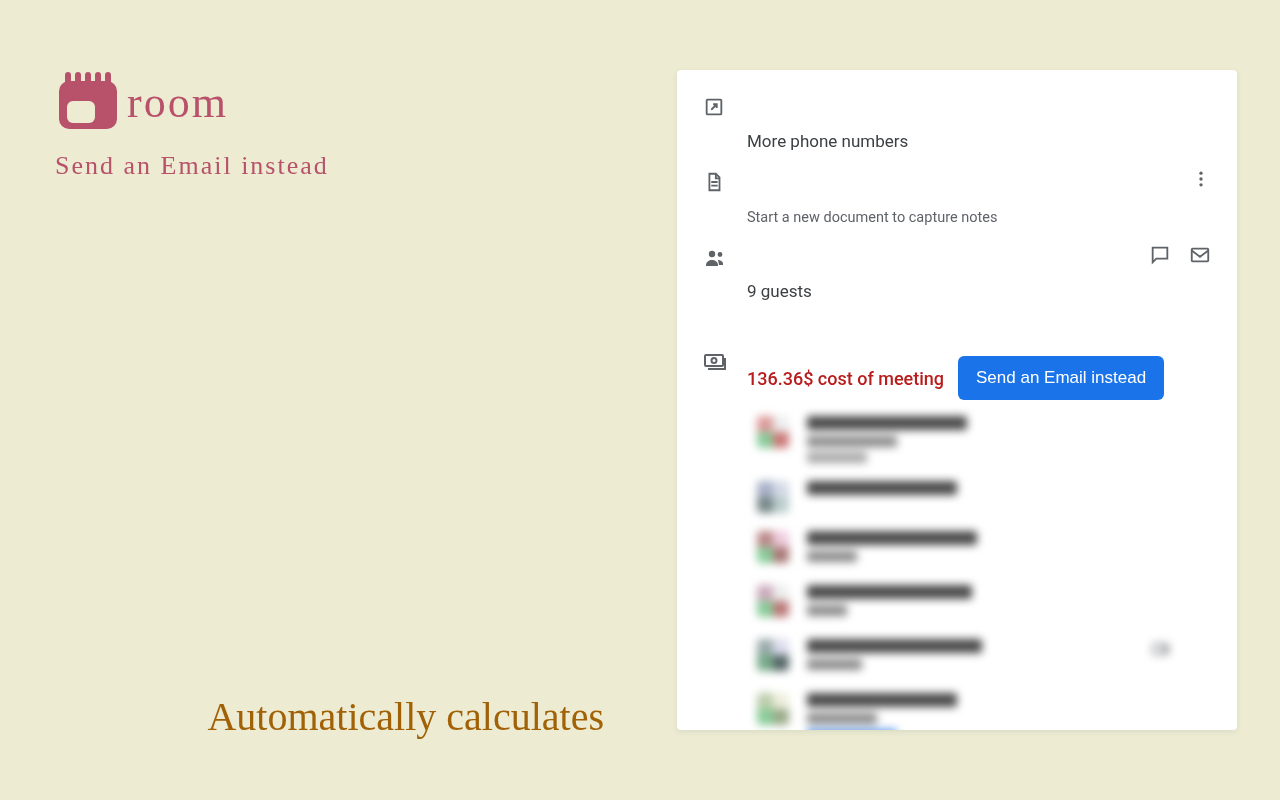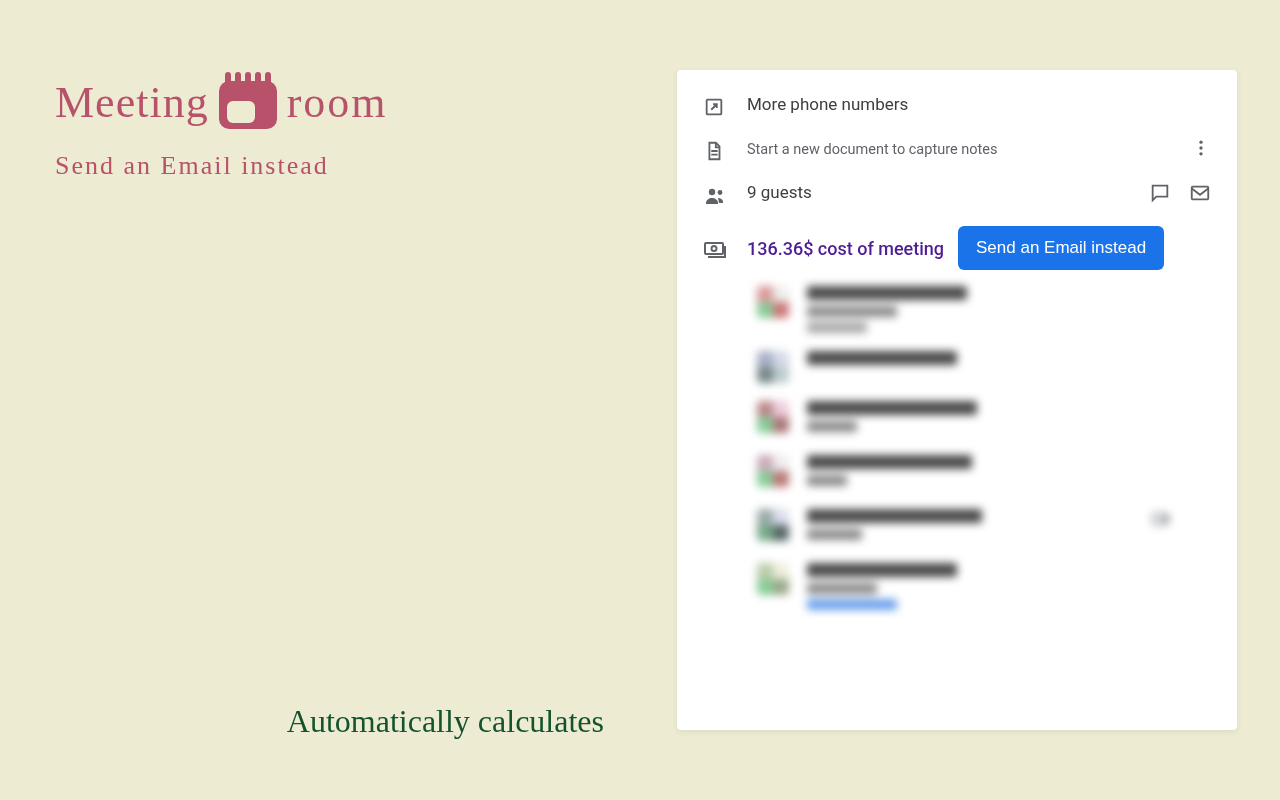--- a/index.html
+++ b/index.html
@@ -63,23 +63,23 @@
     font-size: 26px;
     letter-spacing: 2px;
     color: #b8526b;
     font-family: Georgia, 'Times New Roman', serif;
   }
 
   .headline {
     position: absolute;
     left: 44px;
     bottom: 60px;
-    color: #14532d;
+    color: #a16207;
     font-family: Georgia, 'Times New Roman', serif;
-    font-size: 32px;
+    font-size: 40px;
     line-height: 1.15;
     text-align: right;
     width: 560px;
   }
 
   
   .card {
     position: absolute;
     right: 43px;
     top: 70px;
@@ -98,31 +98,31 @@
     align-items: flex-start;
     padding: 10px 26px 8px 26px;
     gap: 20px;
     position: relative;
   }
   .row .icon-slot {
     width: 24px; height: 24px; flex: 0 0 24px;
     margin-top: 2px;
     color: #5f6368;
   }
-  .row .body { flex: 1; }
+  .row .body { flex: 1; margin-top: 37px; }
   .row .primary { font-size: 17px; color:#3c4043; }
   .row .secondary { font-size: 14.5px; color:#5f6368; margin-top:3px; }
   .row.link .primary { color:#1a73e8; font-weight:500; }
 
   .row .trailing {
     display:flex; gap:18px; align-items:center;
     color:#5f6368;
   }
 
-  .cost-row .primary { color:#4c1d95; font-size:18px; font-weight:500;text-align:right; }
+  .cost-row .primary { color:#b91c1c; font-size:18px; font-weight:500;text-align:right; }
   .cta-btn {
     background:#1a73e8; color:#fff; border:none;
     font-size:17px; font-weight:500;
     padding:12px 18px; border-radius:6px;
     cursor:pointer;
   }
 
   
   .guest-list { padding: 8px 26px 0 80px; }
   .guest {
@@ -147,21 +147,20 @@
     filter:none;
   }
 
   svg { display:block; }
 </style>
 </head>
 <body>
 
 <div class="brand">
   <div class="brand-logo">
-    <span class="brand-word1">Meeting</span>
     <span class="brand-icon">
       <span class="rings">
           <span></span>
           <span></span>
           <span></span>
           <span></span>
           <span></span>
         </span>
       <span class="body"></span>
       <span class="well"></span>

